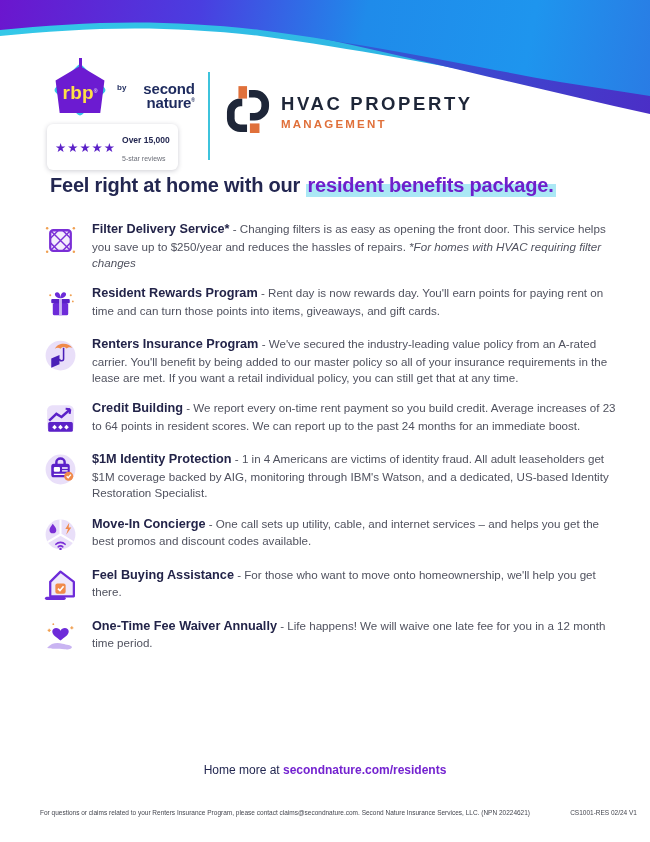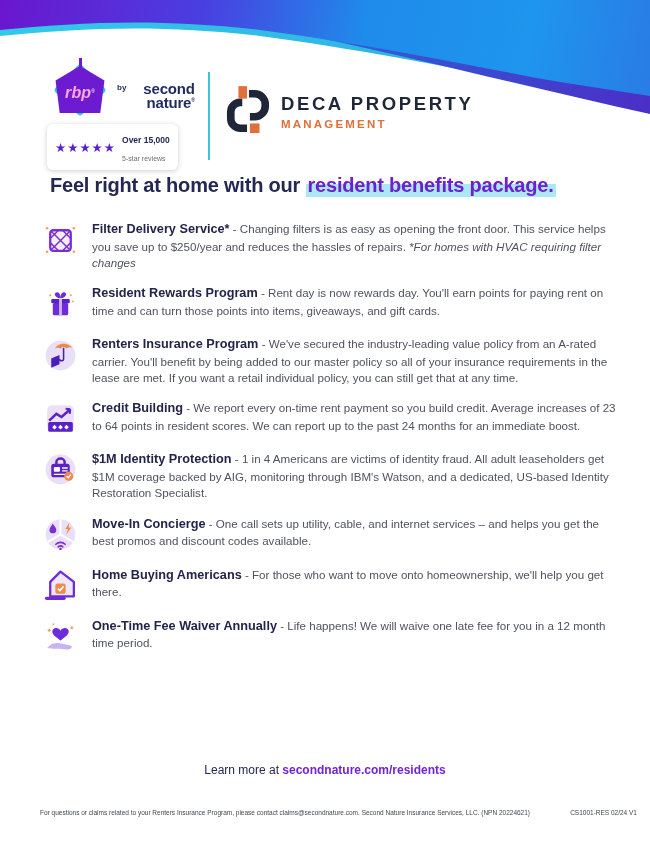--- a/index.html
+++ b/index.html
@@ -11,21 +11,21 @@
   .banner { position:absolute; top:0; left:0; width:650px; height:170px; }
 
   
   .rbp-block { position:absolute; left:50px; top:58px; width:150px; }
   .rbp-lockup { display:flex; align-items:center; gap:7px; }
   .rbp-mark { position:relative; width:60px; height:62px; flex:0 0 60px; }
   .rbp-diamond { position:absolute; left:11px; top:13px; width:38px; height:38px; background:#35C4E8; transform:rotate(45deg); border-radius:4px; }
   .rbp-chimney { position:absolute; left:29px; top:0; width:2.5px; height:14px; background:#6C1BD1; }
   .rbp-house { position:absolute; left:4px; top:8px; width:52px; height:50px; background:#6C1BD1;
       clip-path:polygon(50% 0%, 97% 29%, 89% 94%, 11% 94%, 3% 29%); display:flex; align-items:center; justify-content:center; }
-  .rbp-house span { color:#f9a8d4; font-weight:bold; font-size:16px; letter-spacing:.2px; margin-top:4px;font-style:italic; }
+  .rbp-house span { color:#fde047; font-weight:bold; font-size:19px; letter-spacing:.2px; margin-top:4px; }
   .rbp-house sup { color:#fff; font-size:5px; vertical-align:super; }
   .by-brand { display:flex; gap:17px; align-items:flex-start; margin-top:14px; }
   .by-brand .by { font-size:8px; color:#1E2B5E; margin-top:1px; font-weight:600; }
   .brand-lines { font-weight:bold; color:#1E2B5E; font-size:15px; line-height:.92; letter-spacing:-.2px; }
   .brand-lines .l2 { text-align:right; }
   .brand-lines sup { font-size:5px; }
 
   .reviews-badge { position:absolute; left:47px; top:124px; background:#fff; border-radius:6px;
       box-shadow:0 1px 5px rgba(30,30,60,.22); padding:5px 8px; display:flex; align-items:center; gap:6px; }
   .stars { color:#5B21C8; font-size:12.5px; letter-spacing:1px; font-family:"DejaVu Sans", sans-serif; }
@@ -120,21 +120,21 @@
   <div class="deca-logo">
     <svg width="44" height="50" viewBox="0 0 46 52" aria-hidden="true">
       <g fill="none" stroke="#1E2638" stroke-width="8">
         <path d="M24 8 h6 a11 11 0 0 1 11 11 v2 a11 11 0 0 1 -11 11 h-5"></path>
         <path d="M22 44 h-7 a10 10 0 0 1 -10 -10 v-7 a10 10 0 0 1 10 -10 h2"></path>
       </g>
       <rect x="13" y="0" width="9" height="13" fill="#E0703A"></rect>
       <rect x="25" y="39" width="10" height="10" fill="#E0703A"></rect>
     </svg>
     <div class="deca-text">
-      <div class="deca-name">DECA PROPERTY</div>
+      <div class="deca-name">HVAC PROPERTY</div>
       <div class="deca-sub">MANAGEMENT</div>
     </div>
   </div>
 
   <h1 class="headline"><span>Feel right at home with our </span><span class="hl">resident benefits package.</span></h1>
 
   <main class="benefits">
 
     <article class="benefit">
       <svg class="icon" viewBox="0 0 36 36" aria-hidden="true">
@@ -220,35 +220,35 @@
       <p><b>Move-In Concierge</b><span> - </span><span>One call sets up utility, cable, and internet services – and helps you get the best promos and discount codes available.</span></p>
     </article>
 
     <article class="benefit">
       <svg class="icon" viewBox="0 0 36 36" aria-hidden="true">
         <path d="M18 4.5 L31 14.5 V28.5 H8 V14.5 Z" fill="#EFE8FB" stroke="#6D2BD9" stroke-width="2.2" stroke-linejoin="round"></path>
         <rect x="13" y="16" width="10" height="10" rx="2" fill="#F08A4B"></rect>
         <path d="M15.5 21 l2 2 3.5 -4.2" stroke="#fff" stroke-width="1.6" fill="none"></path>
         <path d="M4.5 30.5 h17" stroke="#6D2BD9" stroke-width="3.2" stroke-linecap="round"></path>
       </svg>
-      <p><b>Home Buying Americans</b><span> - </span><span>For those who want to move onto homeownership, we'll help you get there.</span></p>
+      <p><b>Feel Buying Assistance</b><span> - </span><span>For those who want to move onto homeownership, we'll help you get there.</span></p>
     </article>
 
     <article class="benefit">
       <svg class="icon" viewBox="0 0 36 36" aria-hidden="true">
         <path d="M7 10.5 v3 M5.5 12 h3 M29 8 v3 M27.5 9.5 h3" stroke="#F0A052" stroke-width="1.2"></path>
         <circle cx="11" cy="6" r="0.9" fill="#F0A052"></circle>
         <path d="M18 12.5 C19.5 8.5 26 8.8 26 13.2 C26 16.8 21.5 19 18 22 C14.5 19 10 16.8 10 13.2 C10 8.8 16.5 8.5 18 12.5 Z" fill="#6D2BD9"></path>
         <path d="M5 29 C9 24 15 23.5 20 25 C24 26 28 26 29 28 C29.5 30 26 31 22 30.5 C15 29.7 9 30.8 5 29 Z" fill="#C9B4F2"></path>
       </svg>
       <p><b>One-Time Fee Waiver Annually</b><span> - </span><span>Life happens! We will waive one late fee for you in a 12 month time period.</span></p>
     </article>
 
   </main>
 
-  <div class="learn-more"><span>Learn more at </span><a href="#">secondnature.com/residents</a></div>
+  <div class="learn-more"><span>Home more at </span><a href="#">secondnature.com/residents</a></div>
 
   <div class="fine-print">
     <span class="fp-left">For questions or claims related to your Renters Insurance Program, please contact claims@secondnature.com. Second Nature Insurance Services, LLC. (NPN 20224621)</span>
     <span class="fp-right">CS1001-RES 02/24 V1</span>
   </div>
 
 </div>
 
 </body></html>

